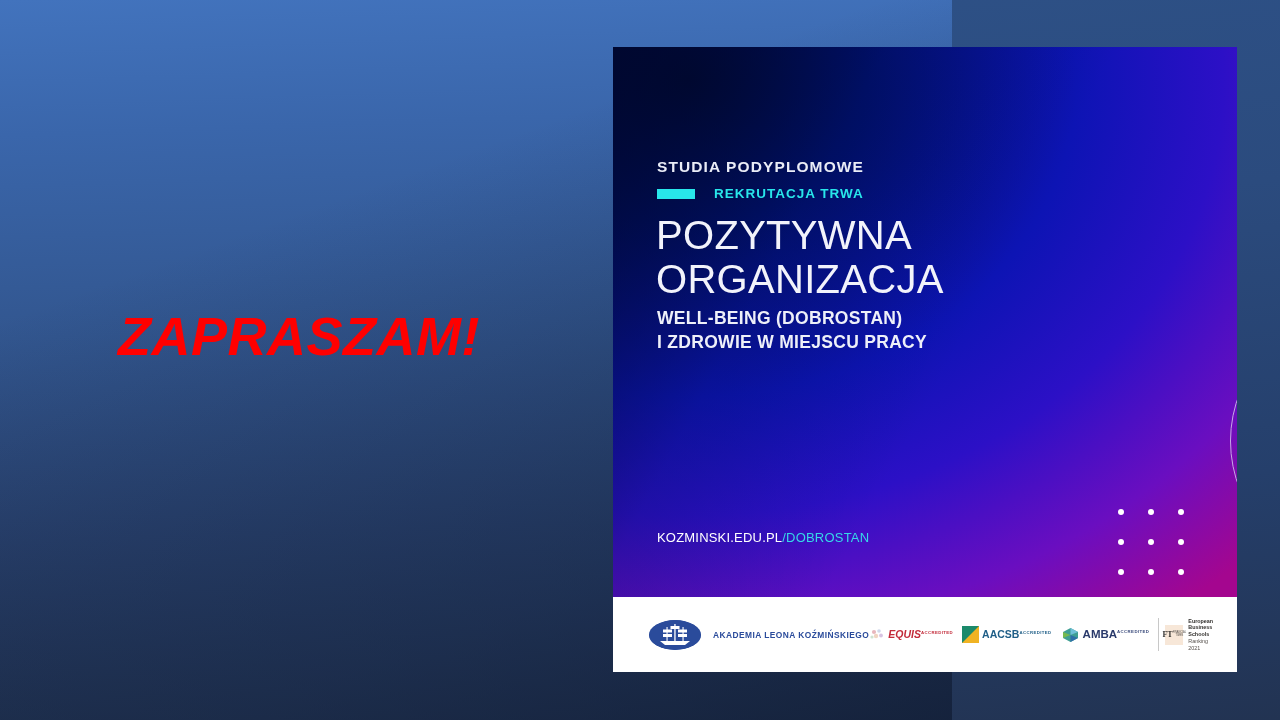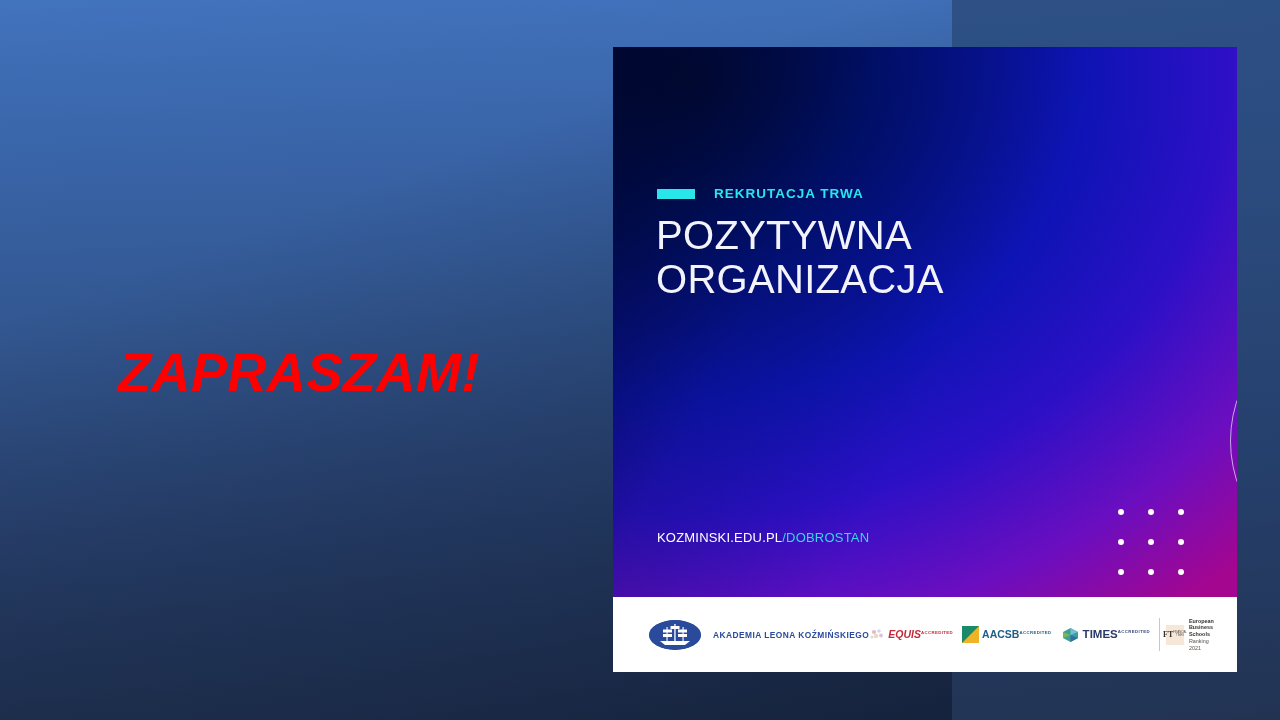--- a/index.html
+++ b/index.html
@@ -40,21 +40,20 @@
     position: absolute;
     left: 118px;
     top: 307px;
     font-size: 54px;
     font-weight: bold;
     font-style: italic;
     color: #ff0000;
     letter-spacing: 0.5px;
     white-space: nowrap;
     line-height: 1.1;
-    margin-top: 36px;
   }
 
   
   #poster {
     position: absolute;
     left: 613px;
     top: 47px;
     width: 624px;
     height: 625px;
     overflow: hidden;
@@ -246,29 +245,31 @@
 
   <div id="background-band"></div>
   <div id="background-shadow"></div>
 
   <div id="invite-headline">ZAPRASZAM!</div>
 
   <div id="poster">
 
     <div id="poster-gradient"></div>
 
+    <div class="poster-text" id="eyebrow">STUDIA PODYPLOMOWE</div>
 
     <div class="poster-text" id="recruitment-row">
       <span id="recruitment-marker"></span>
       <span id="recruitment-label">REKRUTACJA TRWA</span>
     </div>
 
     <div class="poster-text" id="title-line-1">POZYTYWNA</div>
     <div class="poster-text" id="title-line-2">ORGANIZACJA</div>
 
+    <div class="poster-text" id="subtitle">WELL-BEING (DOBROSTAN)<br>I ZDROWIE W MIEJSCU PRACY</div>
 
 
     <div class="poster-text" id="poster-url">
       <span>KOZMINSKI.EDU.PL</span><span class="url-highlight">/DOBROSTAN</span>
     </div>
 
     <div id="portrait-ring"></div>
 
     <div id="dot-grid">
         <span class="grid-dot" style="left: 0px; top: 0px;"></span>
@@ -331,21 +332,21 @@
         <div class="badge">
           <div class="badge-mark" id="amba-mark">
             <svg viewBox="0 0 19 16" width="19" height="16" aria-hidden="true">
               <path d="M9.5 1 L17 5 L17 11 L9.5 15 L2 11 L2 5 Z" fill="#3f9f93"></path>
               <path d="M9.5 1 L17 5 L9.5 8 Z" fill="#6fc0d8"></path>
               <path d="M9.5 8 L17 11 L9.5 15 Z" fill="#2f6fa8"></path>
               <path d="M2 5 L9.5 8 L2 11 Z" fill="#76b94f"></path>
             </svg>
           </div>
           <div class="badge-text-stack">
-            <span class="badge-title" id="amba-title">TIMES</span>
+            <span class="badge-title" id="amba-title">AMBA</span>
             <span class="badge-sub" id="amba-sub">ACCREDITED</span>
           </div>
         </div>
 
         <div id="ft-badge">
           <div id="ft-mark">
             <span id="ft-letters">FT</span>
             <span id="ft-tag">FINANCIAL TIMES</span>
           </div>
           <div id="ft-text-stack">

